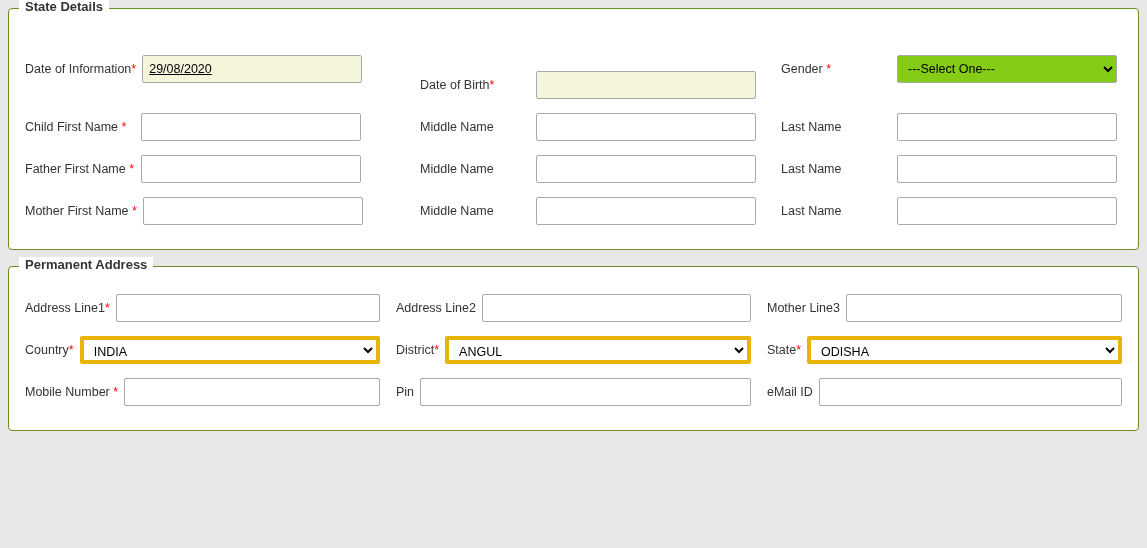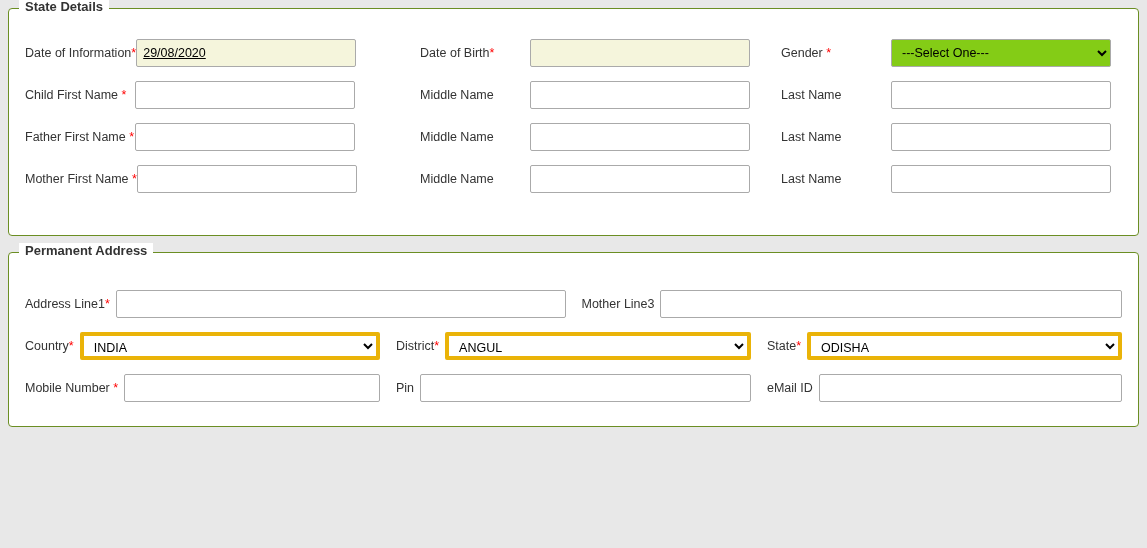--- a/index.html
+++ b/index.html
@@ -98,20 +98,21 @@
       border: 4px solid #eab308;
       border-radius: 2px;
       padding: 4px 6px;
       font-size: 12.5px;
       height: 28px;
       background: #fff;
     }
     .field-group {
       display: flex;
       align-items: center;
+      gap: 6px;
     }
     .field-group label {
       white-space: nowrap;
       font-size: 12.5px;
       color: #333;
     }
     .field-group input, .field-group select {
       flex: 1;
       min-width: 0;
     }
@@ -123,21 +124,21 @@
   <span class="section-legend">State Details</span>
 
   <div class="form-row" style="margin-top:14px;">
     <div class="field-group" style="flex:1.1;">
       <label class="form-label">
         <span>Date of Information</span><span class="required">*</span>
       </label>
       <input type="text" class="highlight" style="width: 220px; flex: 0 0 auto; text-decoration: underline;" value="29/08/2020">
     </div>
     <div style="width:20px;"></div>
-    <div class="field-group" style="flex:1;">
+    <div class="field-group" style="flex:1;margin-top:32px;">
       <label class="form-label">
         <span>Date of Birth</span><span class="required">*</span>
       </label>
       <input type="text" class="highlight" style="width: 220px; flex: 0 0 auto;">
     </div>
     <div style="width:20px;"></div>
     <div class="field-group" style="flex:1;">
       <label class="form-label">
         <span>Gender</span> <span class="required">*</span>
       </label>
@@ -181,21 +182,21 @@
       <label class="form-label">Middle Name</label>
       <input type="text" style="width: 220px; flex: 0 0 auto;">
     </div>
     <div style="width:20px;"></div>
     <div class="field-group" style="flex:1;">
       <label class="form-label">Last Name</label>
       <input type="text" style="width: 220px; flex: 0 0 auto;">
     </div>
   </div>
 
-  <div class="form-row" style="margin-bottom:22px;">
+  <div class="form-row" style="margin-bottom:4px;">
     <div class="field-group" style="flex:1.1;">
       <label class="form-label">
         <span>Mother First Name</span><span class="required"> *</span>
       </label>
       <input type="text" style="width: 220px; flex: 0 0 auto;">
     </div>
     <div style="width:20px;"></div>
     <div class="field-group" style="flex:1;">
       <label class="form-label">Middle Name</label>
       <input type="text" style="width: 220px; flex: 0 0 auto;">
@@ -204,25 +205,29 @@
     <div class="field-group" style="flex:1;">
       <label class="form-label">Last Name</label>
       <input type="text" style="width: 220px; flex: 0 0 auto;">
     </div>
   </div>
 </div>
 
 <div class="section">
   <span class="section-legend">Permanent Address</span>
 
-  <div class="addr-row" style="margin-top:21px;">
+  <div class="addr-row" style="margin-top:11px;">
     <div class="addr-group">
       <label class="addr-label">
         <span>Address Line1</span><span class="required">*</span>
       </label>
+      <input type="text" class="addr-input" style="">
+    </div>
+    <div class="addr-group">
+      <label class="addr-label">Address Line2</label>
       <input type="text" class="addr-input" style="">
     </div>
     <div class="addr-group">
       <label class="addr-label">Mother Line3</label>
       <input type="text" class="addr-input" style="">
     </div>
   </div>
 
   <div class="addr-row">
     <div class="addr-group">

